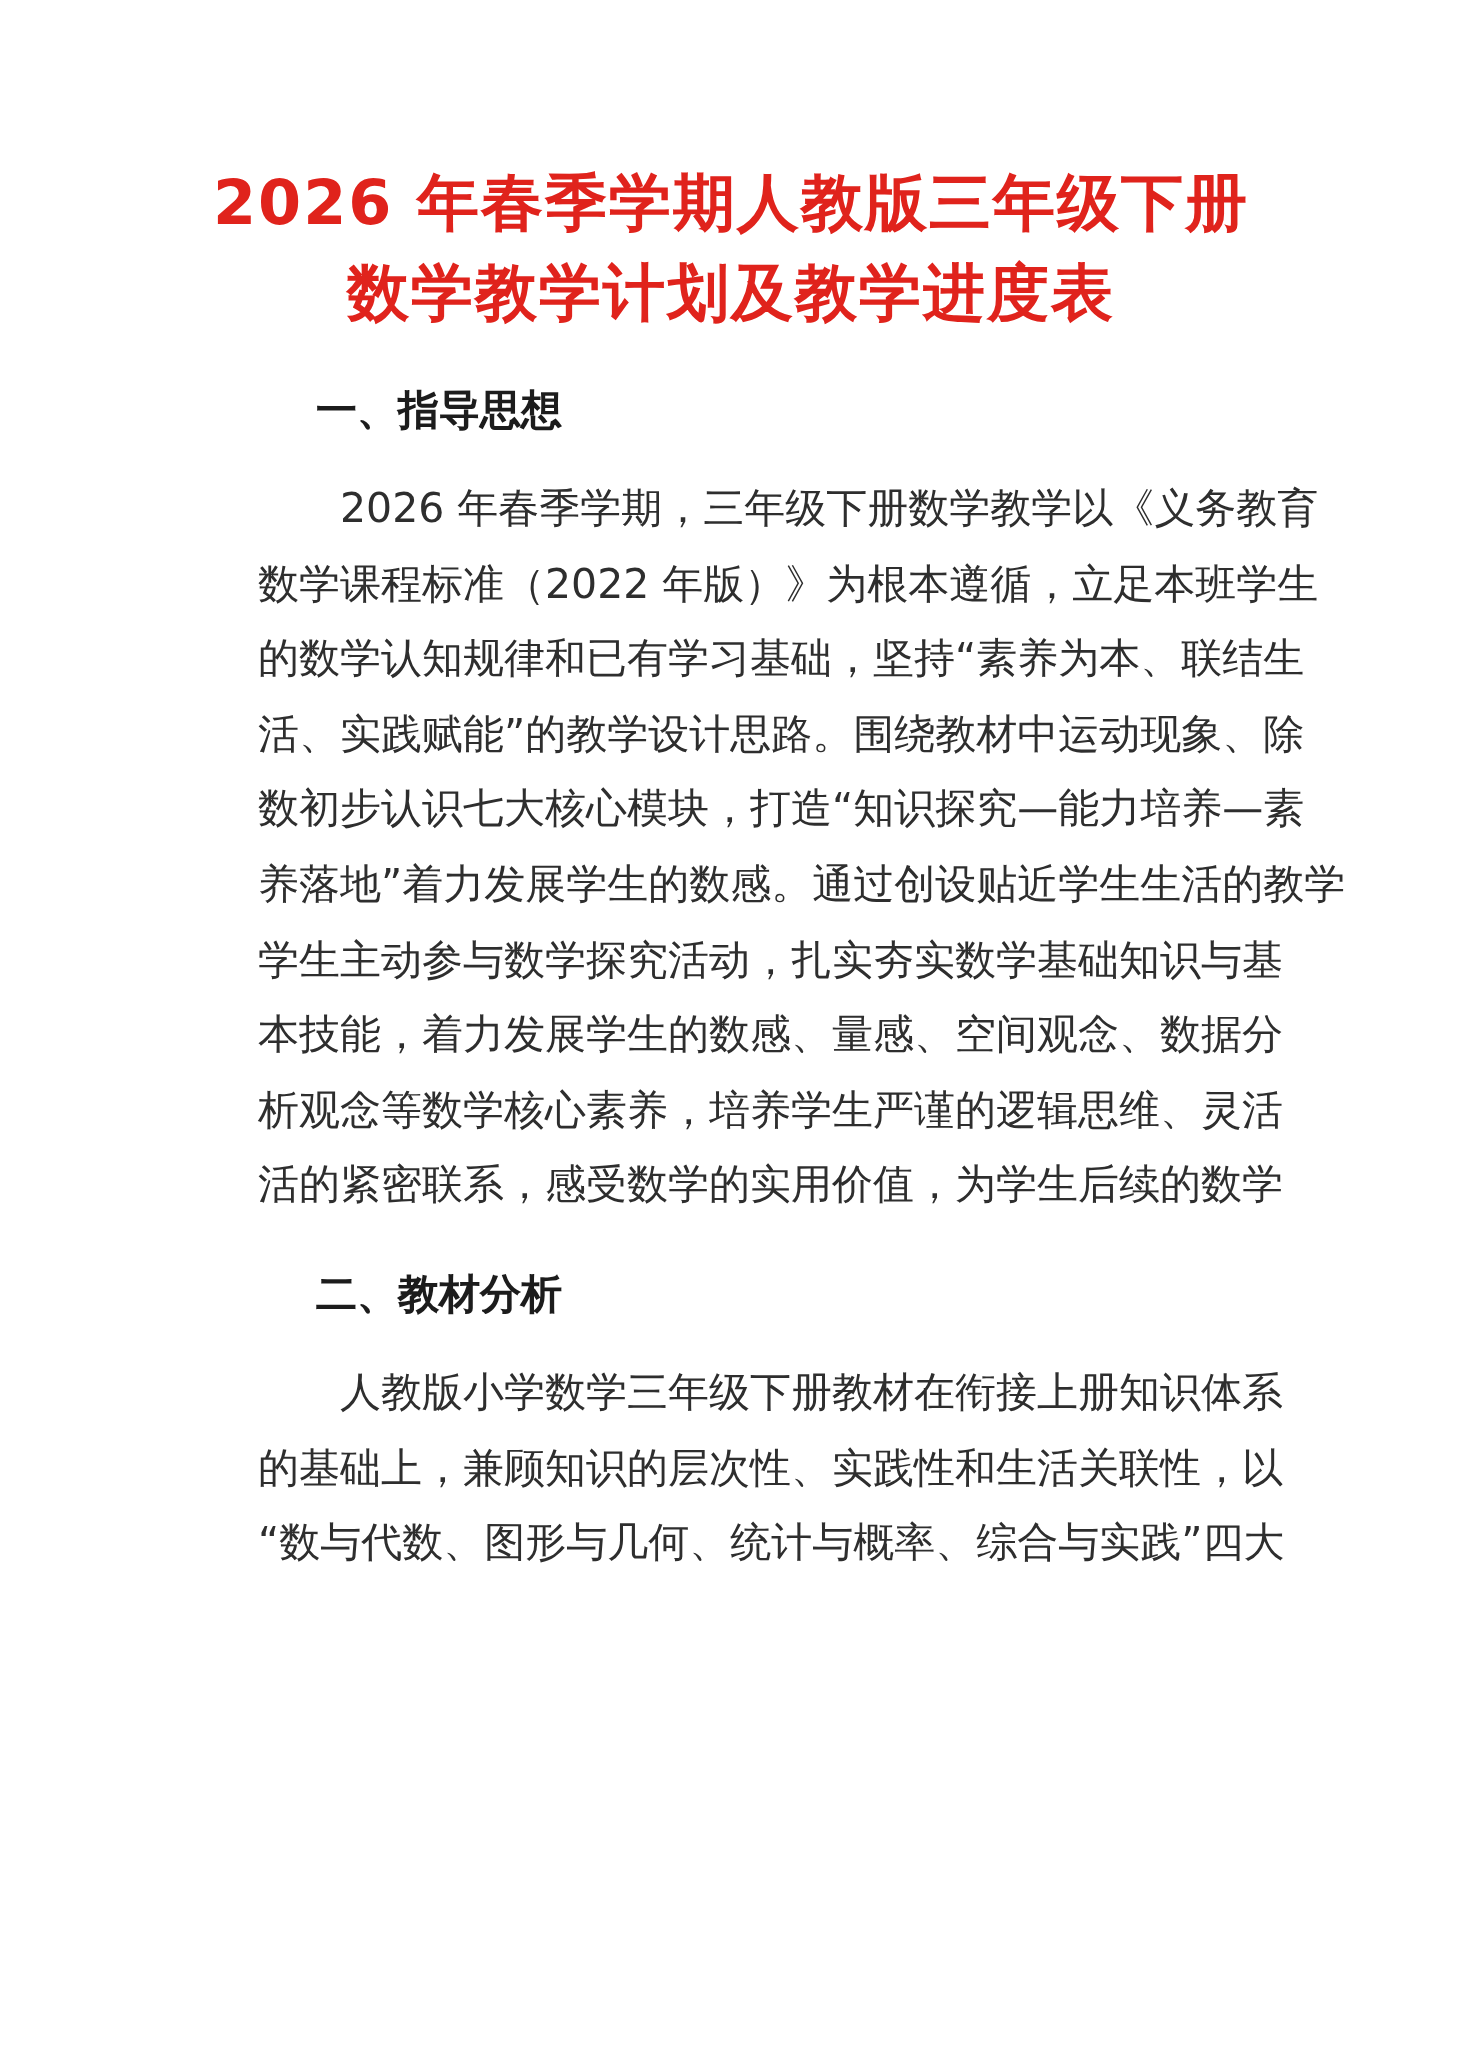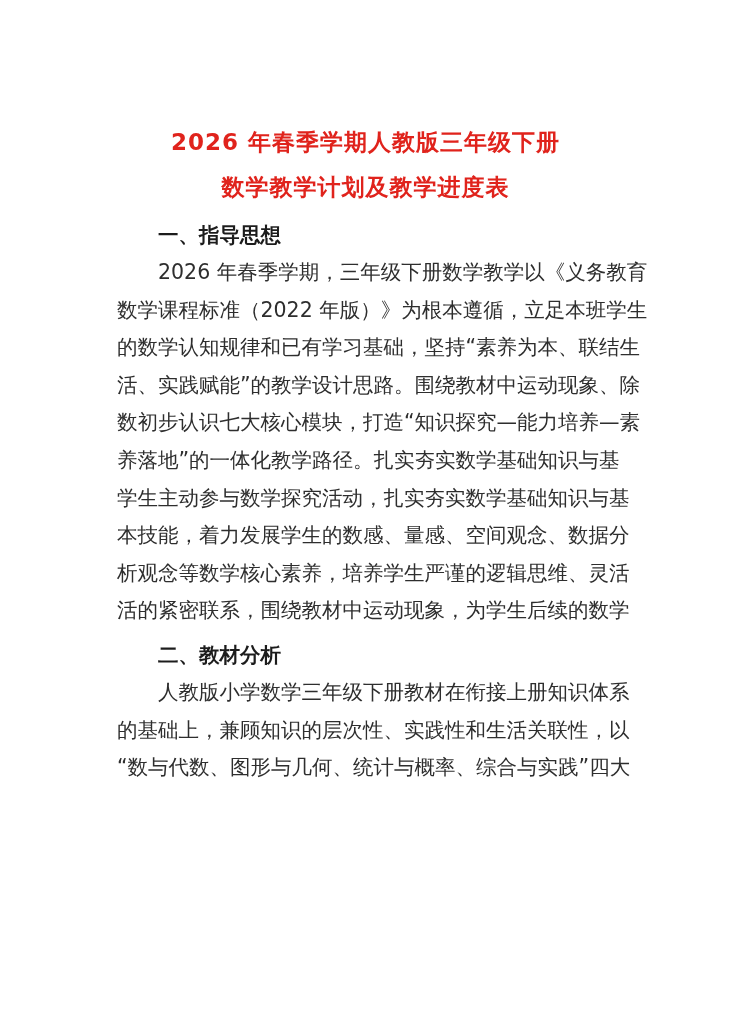--- a/index.html
+++ b/index.html
@@ -13,41 +13,41 @@
     overflow: hidden;
     font-family: "DejaVu Sans", "Liberation Sans", sans-serif;
   }
   .page {
     width: 731px;
     height: 1024px;
     background: #ffffff;
     box-sizing: border-box;
   }
   .doc-title {
-    padding-top: 120px;
+    padding-top: 80px;
     text-align: center;
     font-weight: 700;
-    font-size: 23px;
+    font-size: 31px;
     line-height: 45px;
     letter-spacing: 1px;
   }
   .content {
     width: 497px;
     margin: 0 auto;
   }
   .heading {
     font-size: 20.5px;
     font-weight: 700;
     line-height: 38px;
     text-indent: 2em;
     color: #1c1c1c;
-    margin-top: 6px;
+    margin-top: 16px;
   }
   .para {
-    margin: 0;
+    margin: 12px;
   }
   .para .line {
     font-size: 20.5px;
     line-height: 37.6px;
     color: #2e2e2e;
     text-align: justify;
     text-align-last: justify;
     white-space: nowrap;
   }
   .para .line.first {
@@ -66,25 +66,25 @@
     <div>数学教学计划及教学进度表</div>
   </div>
   <div class="content">
       <div class="heading">一、指导思想</div>
       <div class="para">
         <div class="line first">2026 年春季学期，三年级下册数学教学以《义务教育</div>
         <div class="line">数学课程标准（2022 年版）》为根本遵循，立足本班学生</div>
         <div class="line">的数学认知规律和已有学习基础，坚持“素养为本、联结生</div>
         <div class="line">活、实践赋能”的教学设计思路。围绕教材中运动现象、除</div>
         <div class="line">数初步认识七大核心模块，打造“知识探究—能力培养—素</div>
-        <div class="line">养落地”的一体化教学路径。扎实夯实数学基础知识与基</div>
+        <div class="line">养落地”着力发展学生的数感。通过创设贴近学生生活的教学</div>
         <div class="line">学生主动参与数学探究活动，扎实夯实数学基础知识与基</div>
         <div class="line">本技能，着力发展学生的数感、量感、空间观念、数据分</div>
         <div class="line">析观念等数学核心素养，培养学生严谨的逻辑思维、灵活</div>
-        <div class="line">活的紧密联系，围绕教材中运动现象，为学生后续的数学</div>
+        <div class="line">活的紧密联系，感受数学的实用价值，为学生后续的数学</div>
       </div>
       <div class="heading">二、教材分析</div>
       <div class="para">
         <div class="line first">人教版小学数学三年级下册教材在衔接上册知识体系</div>
         <div class="line">的基础上，兼顾知识的层次性、实践性和生活关联性，以</div>
         <div class="line">“数与代数、图形与几何、统计与概率、综合与实践”四大</div>
       </div>
     </div>
 </div>
 

